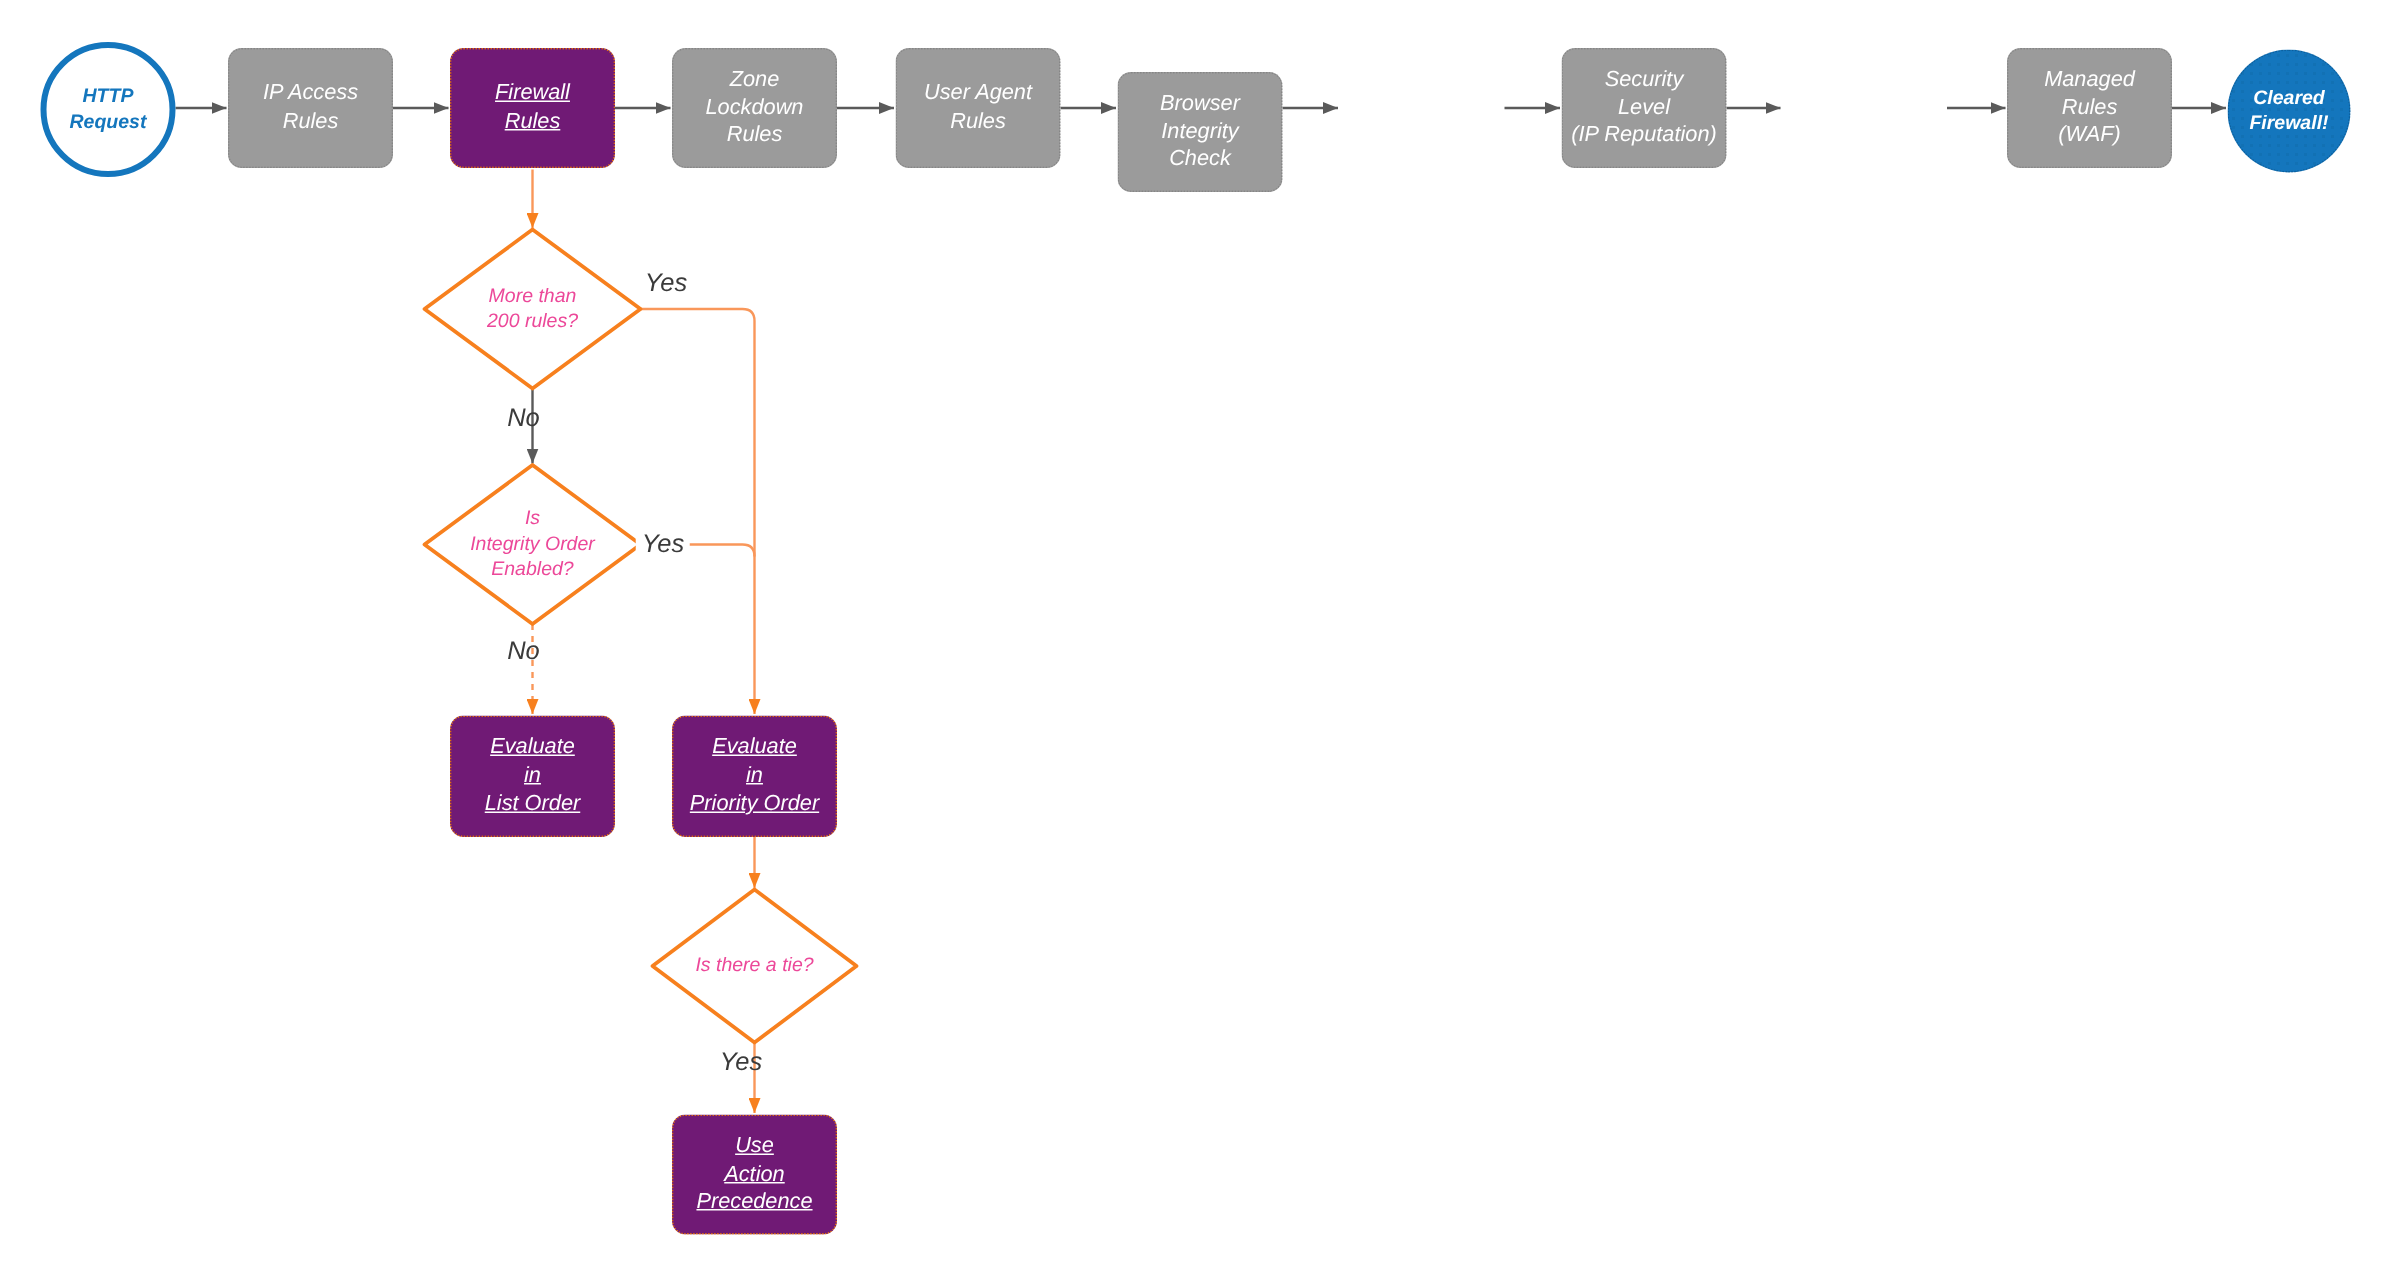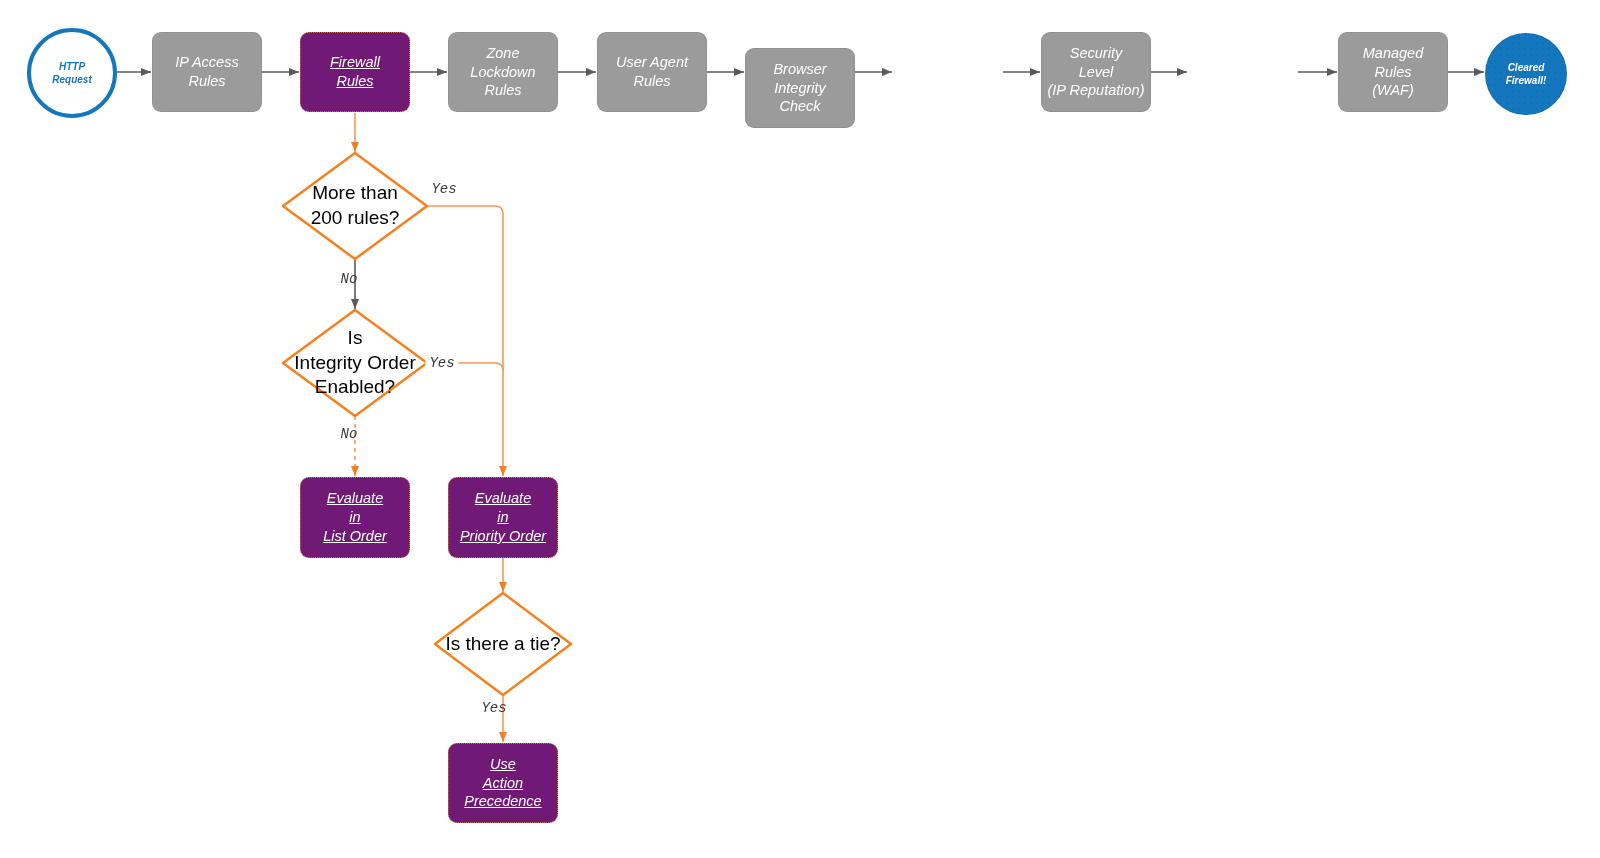--- a/index.html
+++ b/index.html
@@ -11,39 +11,39 @@
   .node{
     position:absolute;display:flex;align-items:center;justify-content:center;
     text-align:center;box-sizing:border-box;z-index:2;white-space:pre-line;
   }
   .box{
     width:110px;height:80px;border-radius:9px;
     font-style:italic;font-size:14.5px;line-height:1.3;color:#ffffff;
   }
   .box.gray{background:#9B9B9B;border:1px dotted #868686;}
   .box.orange{background:#701a75;border:1px dotted #E06F10;text-decoration:underline;}
-  .circle{border-radius:50%;font-style:italic;font-weight:bold;font-size:10px;line-height:1.3;}
+  .circle{border-radius:50%;font-style:italic;font-weight:bold;font-size:13px;line-height:1.3;}
   .circle.start{
     left:27px;top:28px;width:90px;height:90px;
     background:#ffffff;border:4px solid #1476BD;color:#1476BD;
   }
   .circle.end{
     left:1485px;top:33px;width:82px;height:82px;
     background:#1476BD;border:1px dotted #0D5F9C;color:#ffffff;
     background-image:radial-gradient(#1271b4 1px, transparent 1px);
     background-size:6px 6px;
     text-align:center;
   }
   .diamond-label{
     position:absolute;z-index:3;transform:translate(-50%,-50%);
-    font-size:19px;line-height:1.3;color:#000000;text-align:center;white-space:pre-line;
+    font-size:13px;line-height:1.3;color:#ec4899;text-align:center;white-space:pre-line;font-style:italic;
   }
   .edge-label{
     position:absolute;z-index:3;transform:translate(-50%,-50%);
-    font-style:italic;font-size:14px;color:#3B3B3B;font-family:Liberation Mono, monospace;
+    font-style:italic;font-size:17px;color:#3B3B3B;
   }
   .edge-label.on-line{background:#ffffff;padding:0 4px;}
 </style>
 </head>
 <body>
 
 <div class="canvas">
 
   <svg class="overlay" width="1600" height="858" viewBox="0 0 1600 858">
     <defs>

